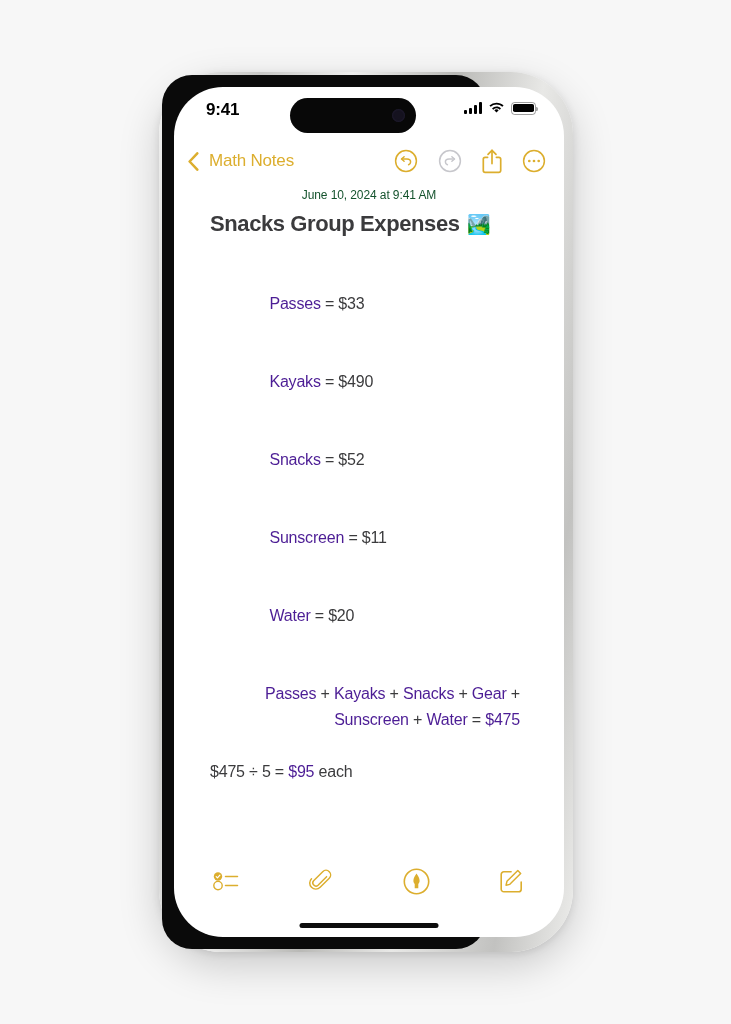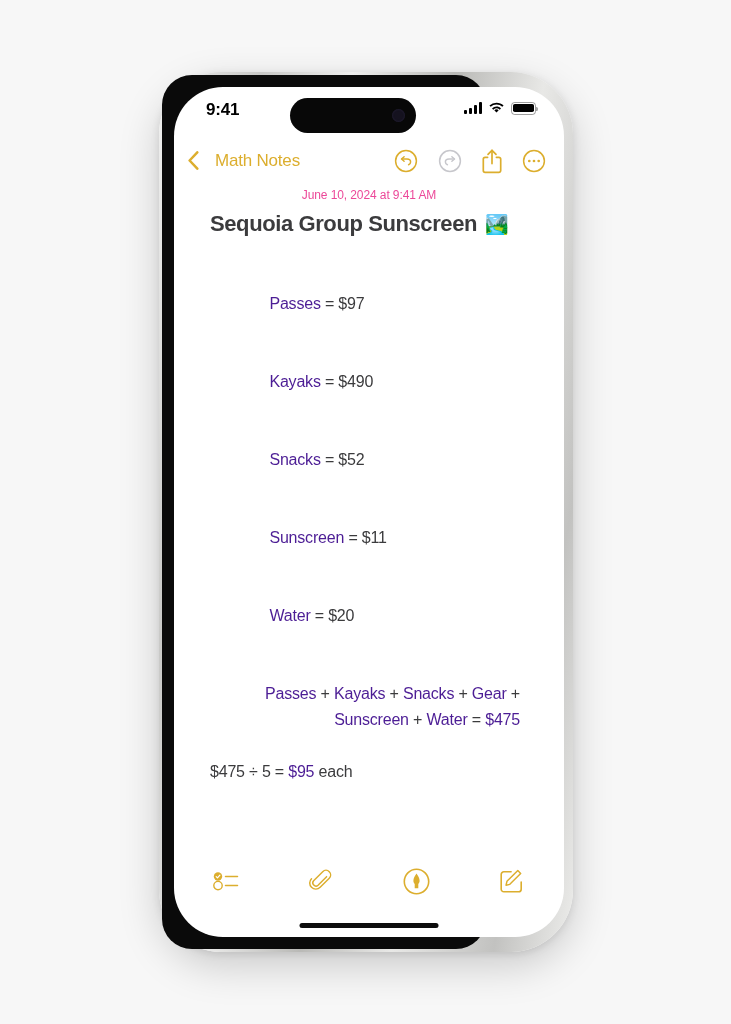--- a/index.html
+++ b/index.html
@@ -116,22 +116,22 @@
   
   .nav-bar {
     position: absolute;
     left: 0; top: 52px;
     width: 390px; height: 44px;
     display: flex;
     align-items: center;
   }
   .back-btn {
     display: flex;
-    align-items: flex-start;
-    gap: 16px;
+    align-items: flex-end;
+    gap: 10px;
     margin-left: 14px;
     color: #dcae2e;
     cursor: pointer;
   }
   .back-label {
     font-size: 17px;
     color: #dcae2e;
     letter-spacing: -0.2px;
   }
   .nav-actions {
@@ -144,21 +144,21 @@
   .nav-icon { cursor: pointer; display: block; }
   .nav-icon.disabled { cursor: default; }
 
   
   .note-date {
     position: absolute;
     left: 0; top: 101px;
     width: 390px;
     text-align: center;
     font-size: 12px;
-    color: #ec4899;
+    color: #14532d;
     letter-spacing: -0.1px;
   }
   .note-body {
     position: absolute;
     left: 0; top: 124px;
     width: 390px;
   }
   .note-title {
     margin: 0 0 0 36px;
     font-size: 22px;
@@ -302,28 +302,28 @@
             </svg>
 
           </div>
         </div>
 
         <div class="note-date">June 10, 2024 at 9:41 AM</div>
 
         <div class="note-body">
 
           <div class="note-title">
-            <span>Sequoia Group Sunscreen</span>
+            <span>Snacks Group Expenses</span>
             <span class="title-emoji">🏞️</span>
           </div>
 
           <div class="calc-block">
 
             <div class="calc-line">
-              <span class="v">Passes</span><span class="op"> = </span><span class="op">$97</span>
+              <span class="v">Passes</span><span class="op"> = </span><span class="op">$33</span>
             </div>
 
             <div class="calc-line">
               <span class="v">Kayaks</span><span class="op"> = </span><span class="op">$490</span>
             </div>
 
             <div class="calc-line">
               <span class="v">Snacks</span><span class="op"> = </span><span class="op">$52</span>
             </div>
 

